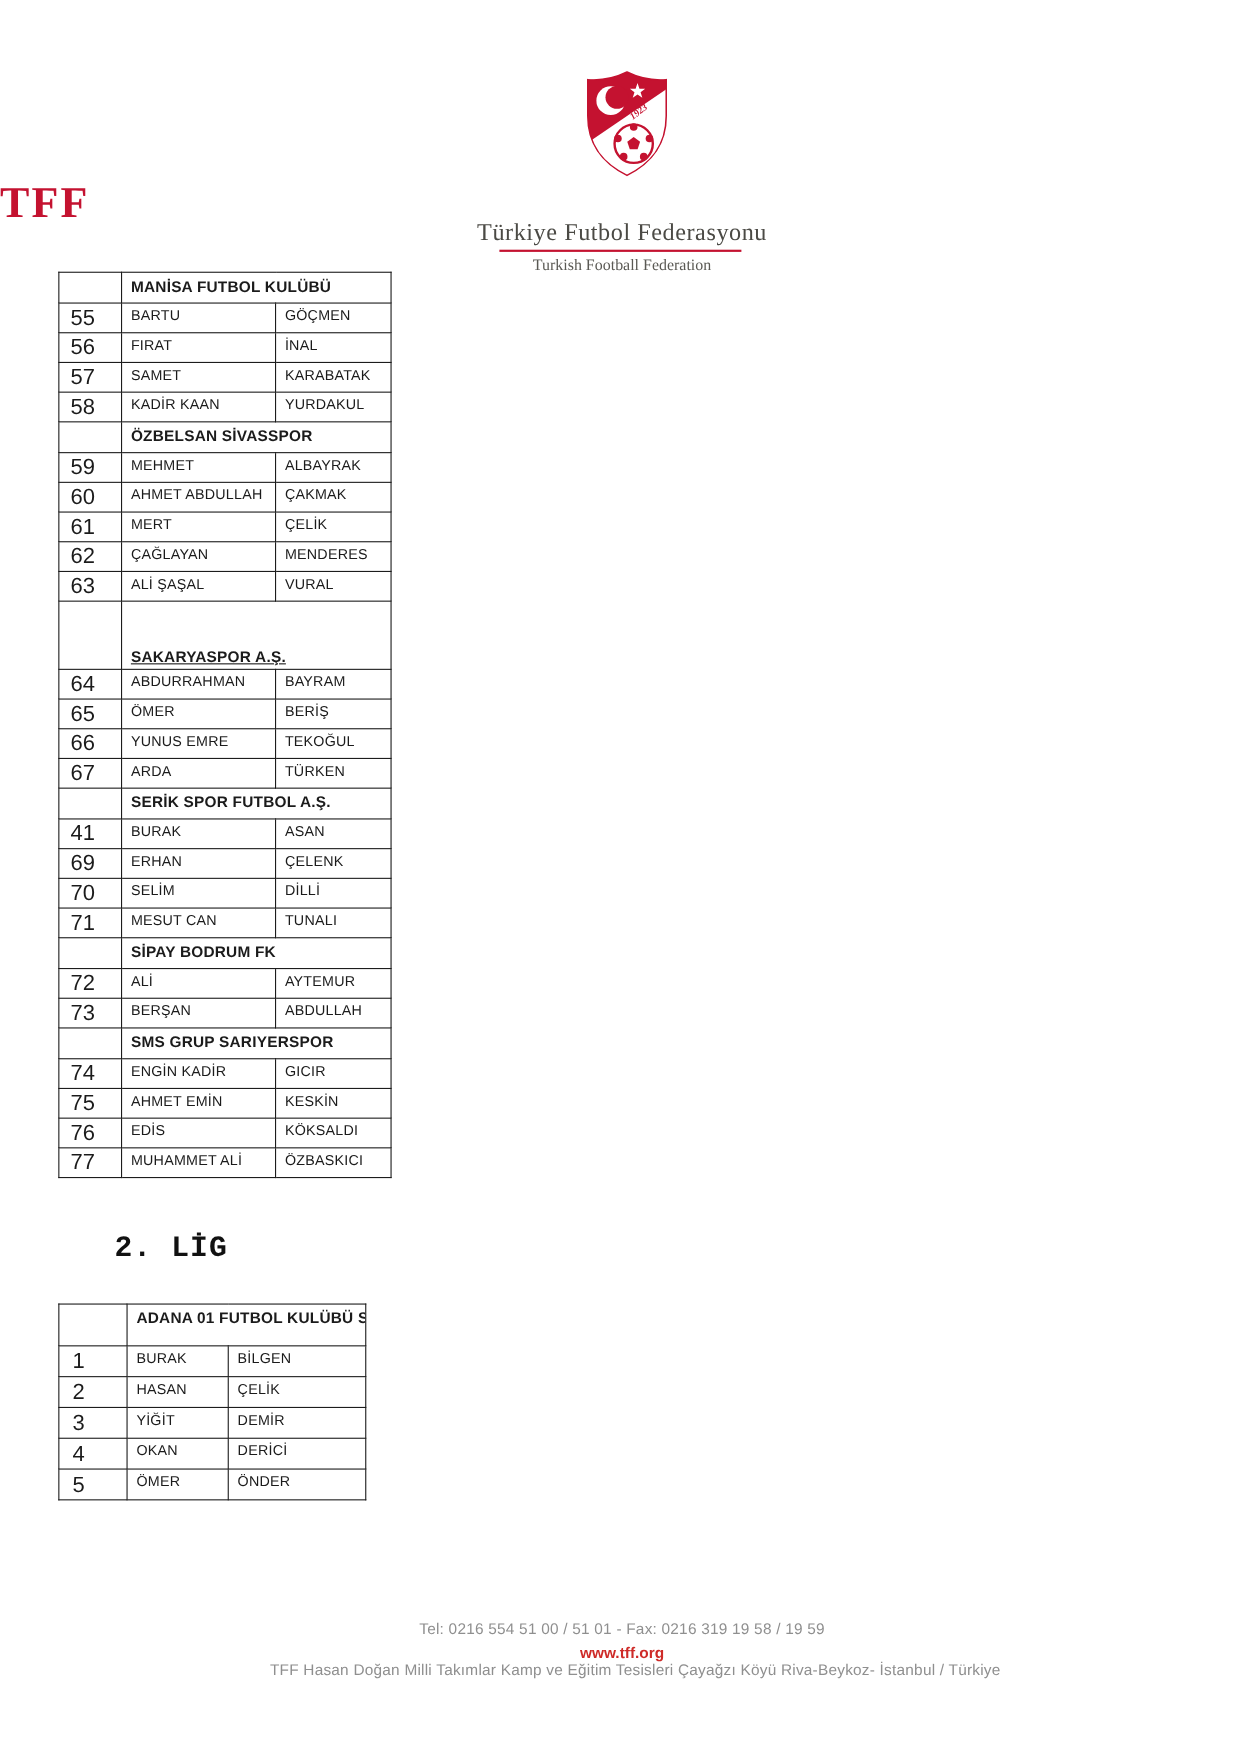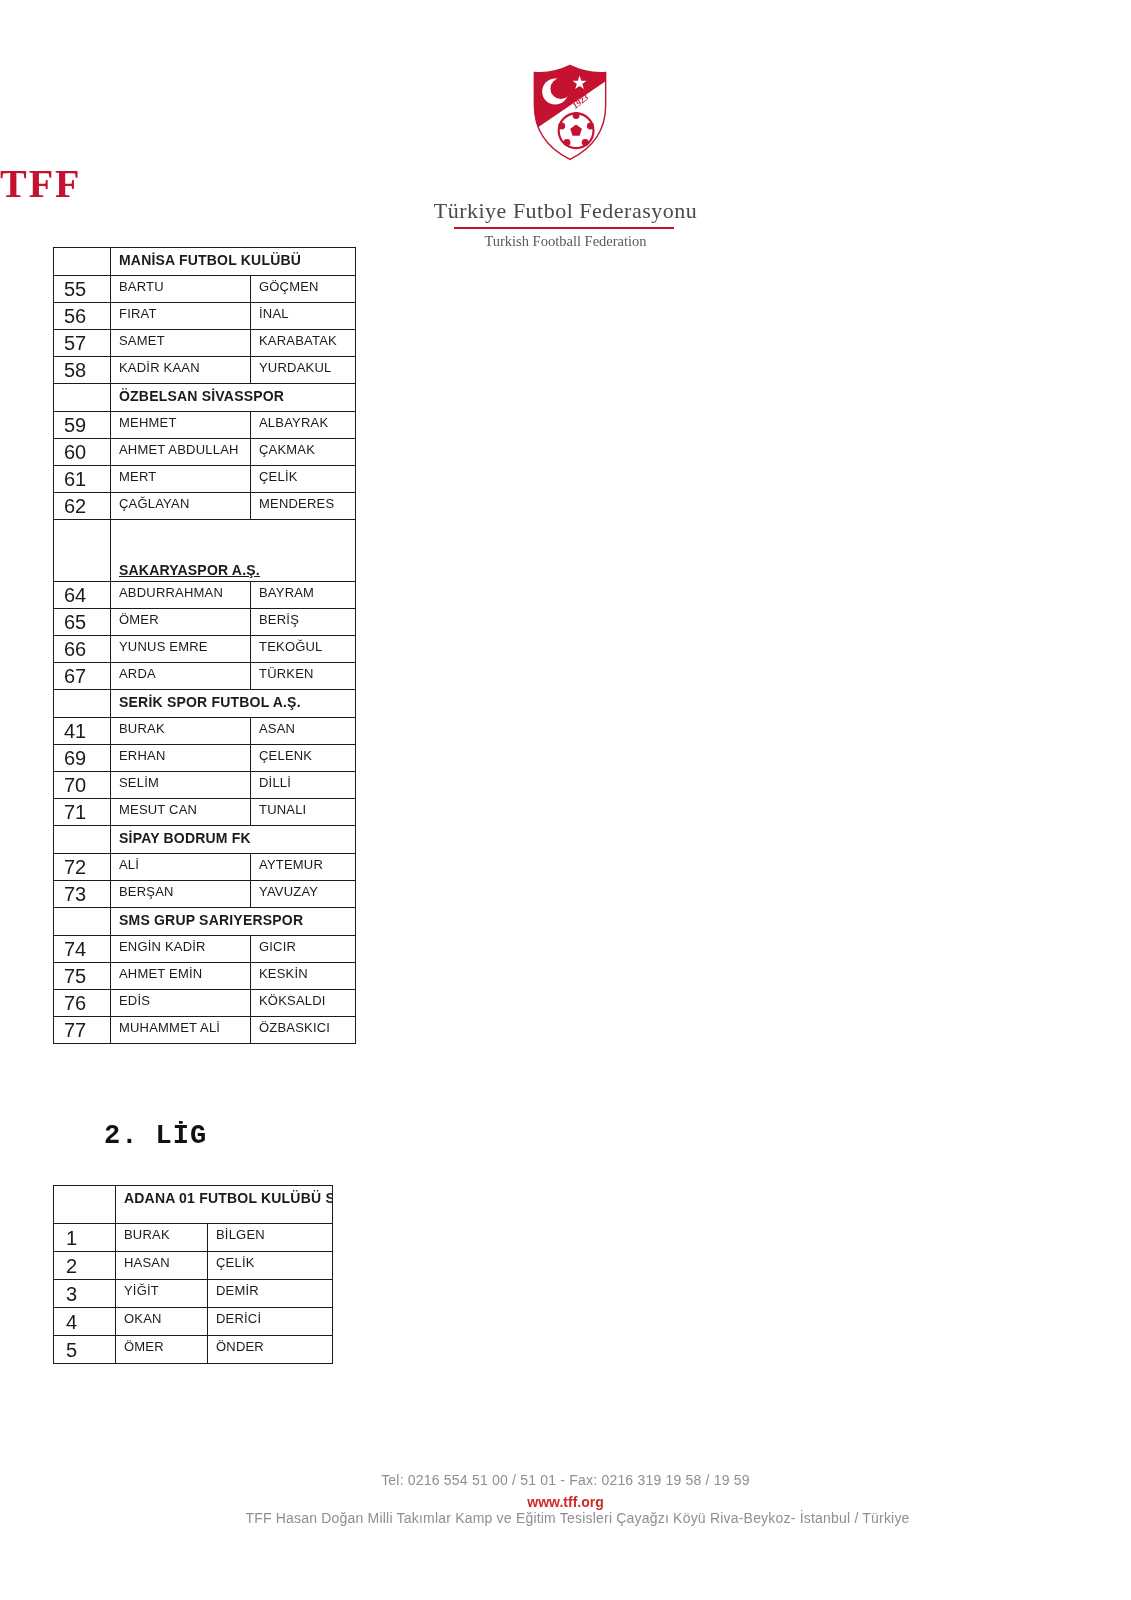--- a/index.html
+++ b/index.html
@@ -191,20 +191,25 @@
         <tr>
           <td class="num-cell">61</td>
           <td class="first-cell">MERT</td>
           <td class="last-cell">ÇELİK</td>
         </tr>
         <tr>
           <td class="num-cell">62</td>
           <td class="first-cell">ÇAĞLAYAN</td>
           <td class="last-cell">MENDERES</td>
         </tr>
+        <tr>
+          <td class="num-cell">63</td>
+          <td class="first-cell">ALİ ŞAŞAL</td>
+          <td class="last-cell">VURAL</td>
+        </tr>
         <tr class="club-row tall-row">
           <td class="num-cell"></td>
           <td class="club-cell" colspan="2">SAKARYASPOR A.Ş.</td>
         </tr>
         <tr>
           <td class="num-cell">64</td>
           <td class="first-cell">ABDURRAHMAN</td>
           <td class="last-cell">BAYRAM</td>
         </tr>
         <tr>
@@ -251,21 +256,21 @@
           <td class="club-cell" colspan="2">SİPAY BODRUM FK</td>
         </tr>
         <tr>
           <td class="num-cell">72</td>
           <td class="first-cell">ALİ</td>
           <td class="last-cell">AYTEMUR</td>
         </tr>
         <tr>
           <td class="num-cell">73</td>
           <td class="first-cell">BERŞAN</td>
-          <td class="last-cell">YAVUZAY</td>
+          <td class="last-cell">ABDULLAH</td>
         </tr>
         <tr class="club-row">
           <td class="num-cell"></td>
           <td class="club-cell" colspan="2">SMS GRUP SARIYERSPOR</td>
         </tr>
         <tr>
           <td class="num-cell">74</td>
           <td class="first-cell">ENGİN KADİR</td>
           <td class="last-cell">GICIR</td>
         </tr>

